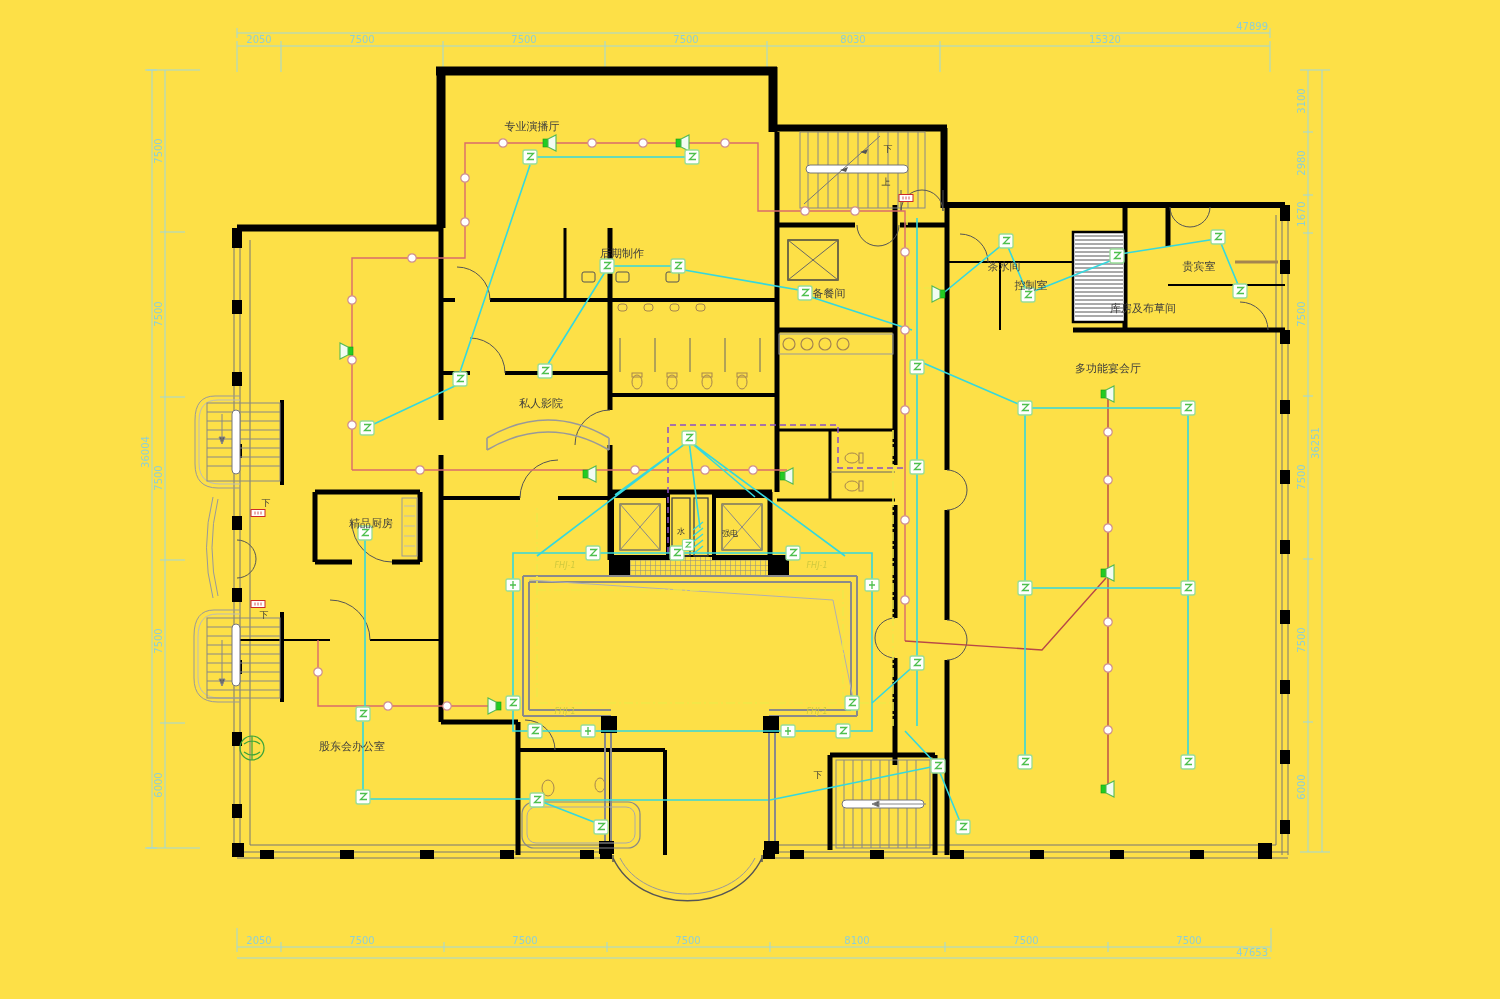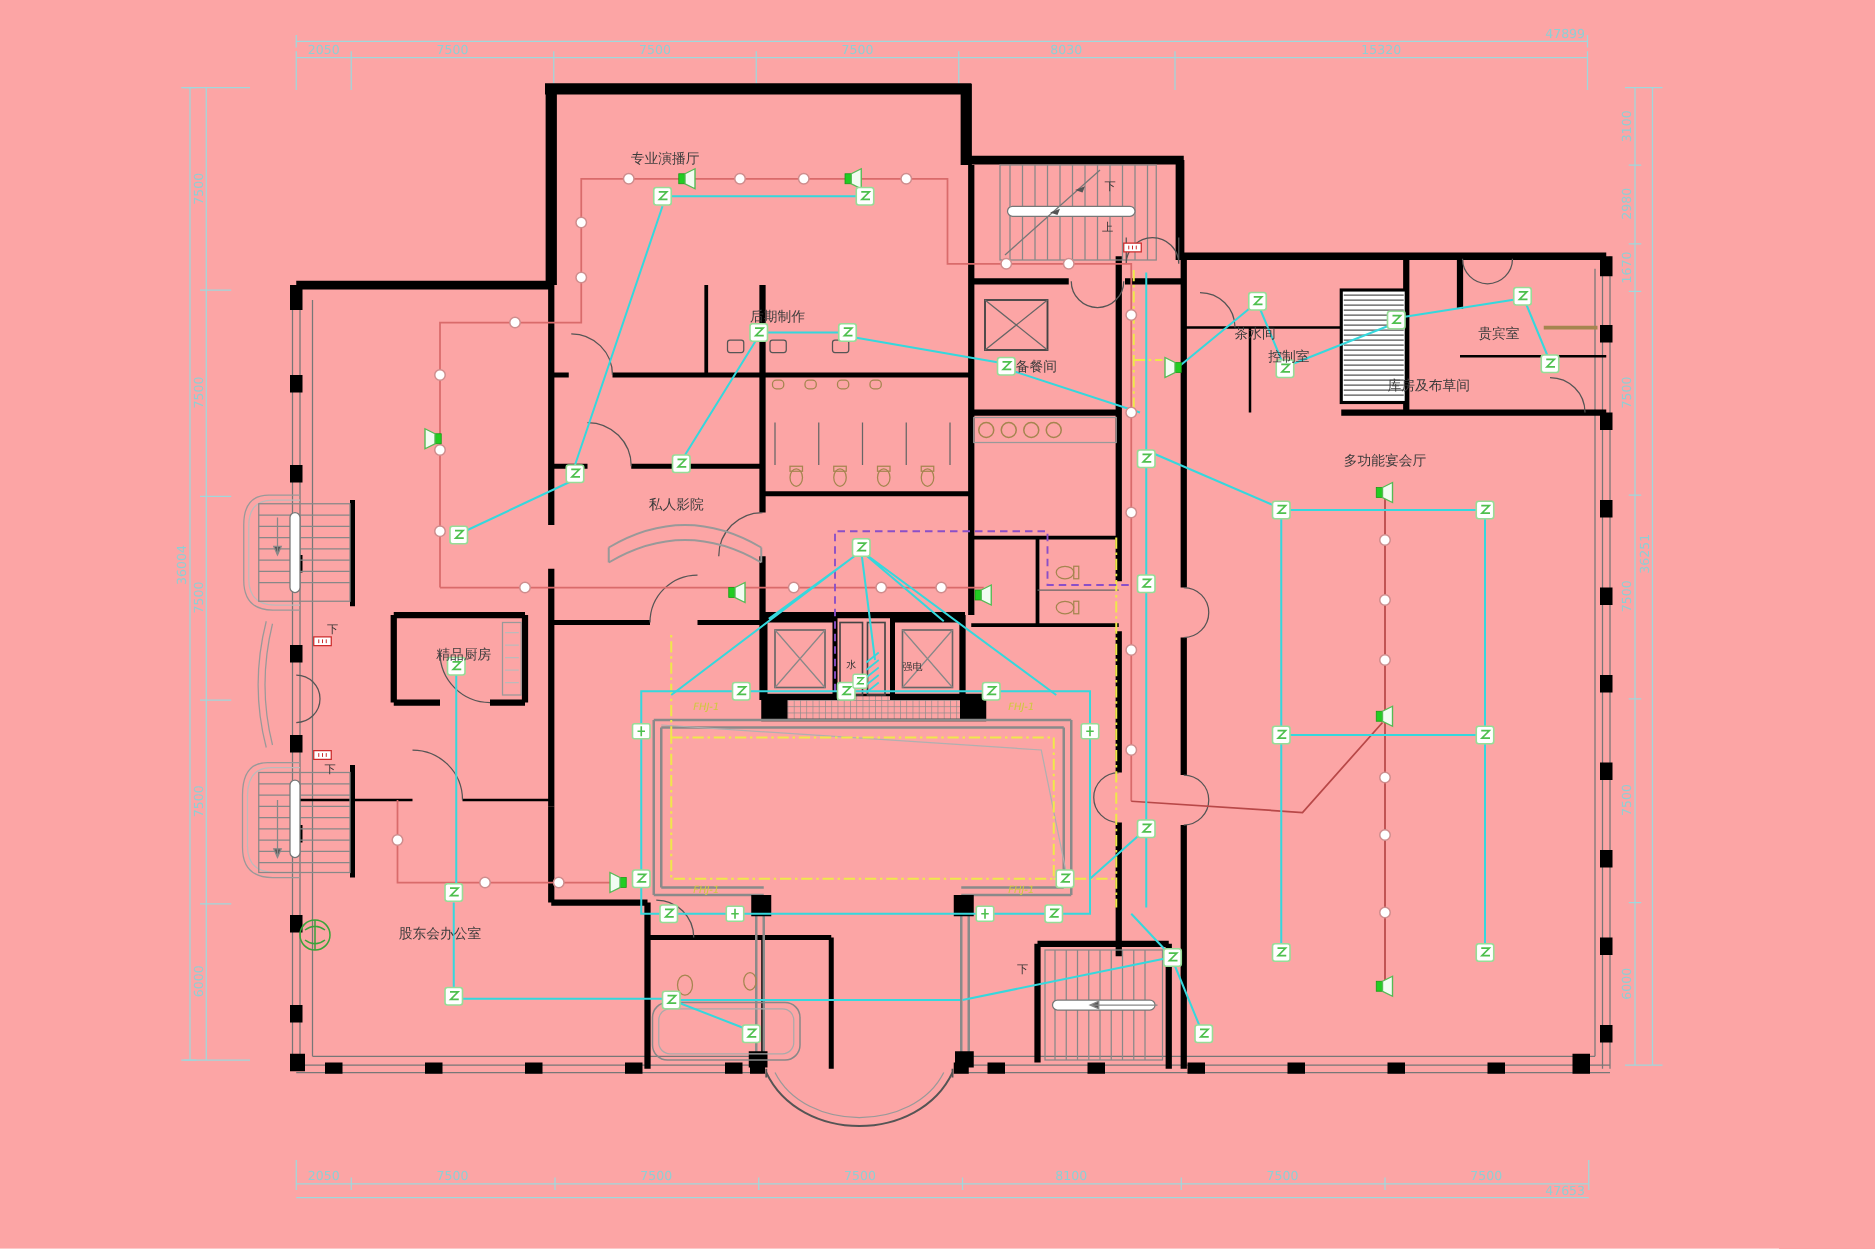--- a/index.html
+++ b/index.html
@@ -1,16 +1,16 @@
 <!DOCTYPE html>
 <html><head>
 <meta charset="utf-8">
 <style>
   html,body{margin:0;padding:0;background:#fff}
-  .sheet{position:relative;width:1500px;height:999px;background:#fca5a5;overflow:hidden}
+  .sheet{position:relative;width:1500px;height:999px;background:#fde047;overflow:hidden}
   svg{position:absolute;left:0;top:0}
   text{font-family:"DejaVu Sans",sans-serif}
   .dim{fill:#8ecfd4;font-size:10px}
   .room{fill:#3c3c3c;font-size:11px}
   .small{fill:#333;font-size:9px}
   .tiny{fill:#333;font-size:8px}
   .fhj{fill:#cfc93e;font-size:8px;font-style:italic}
 </style>
 </head>
 <body>

